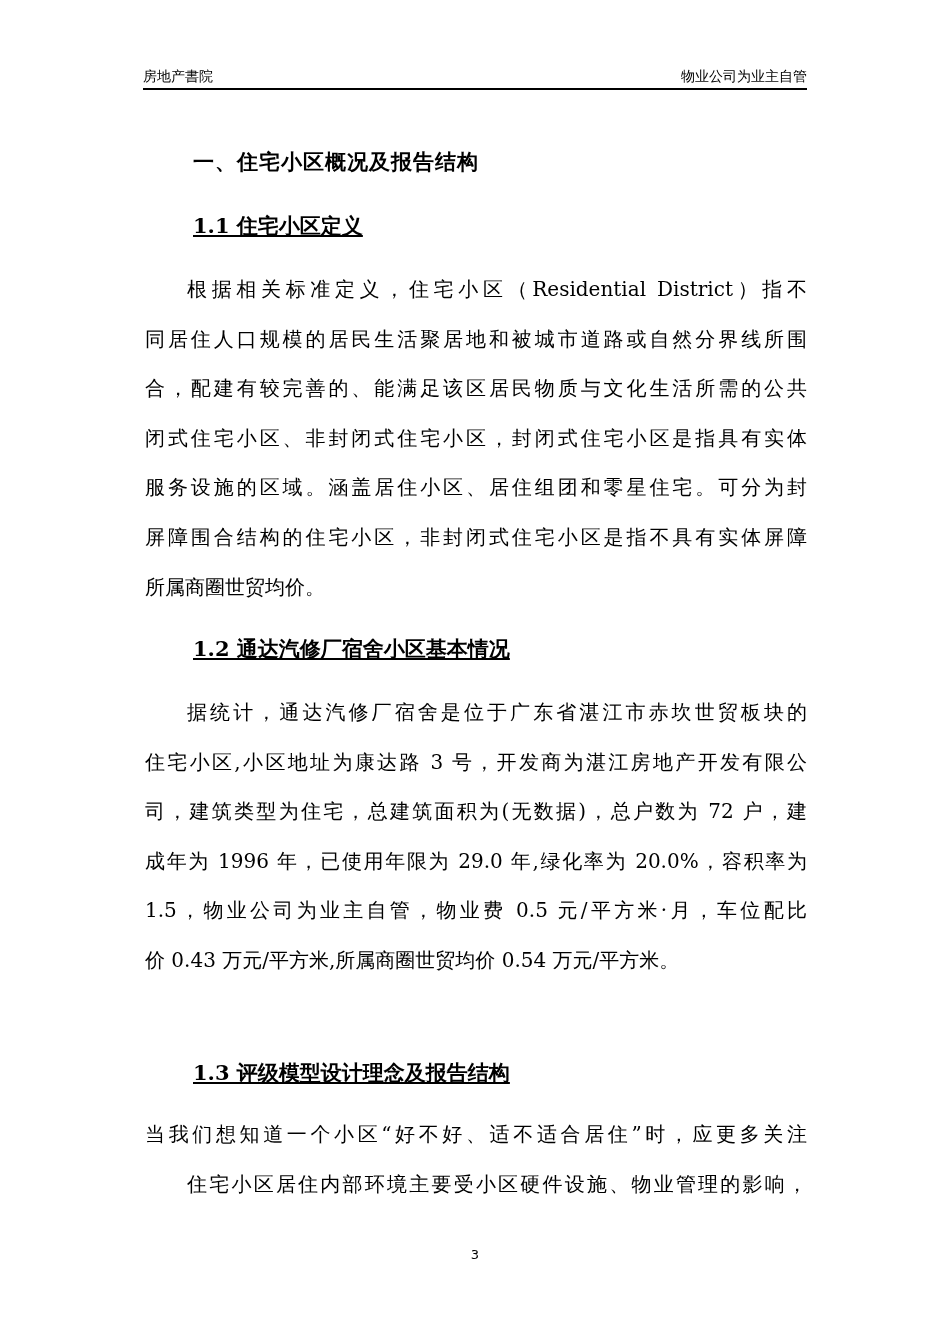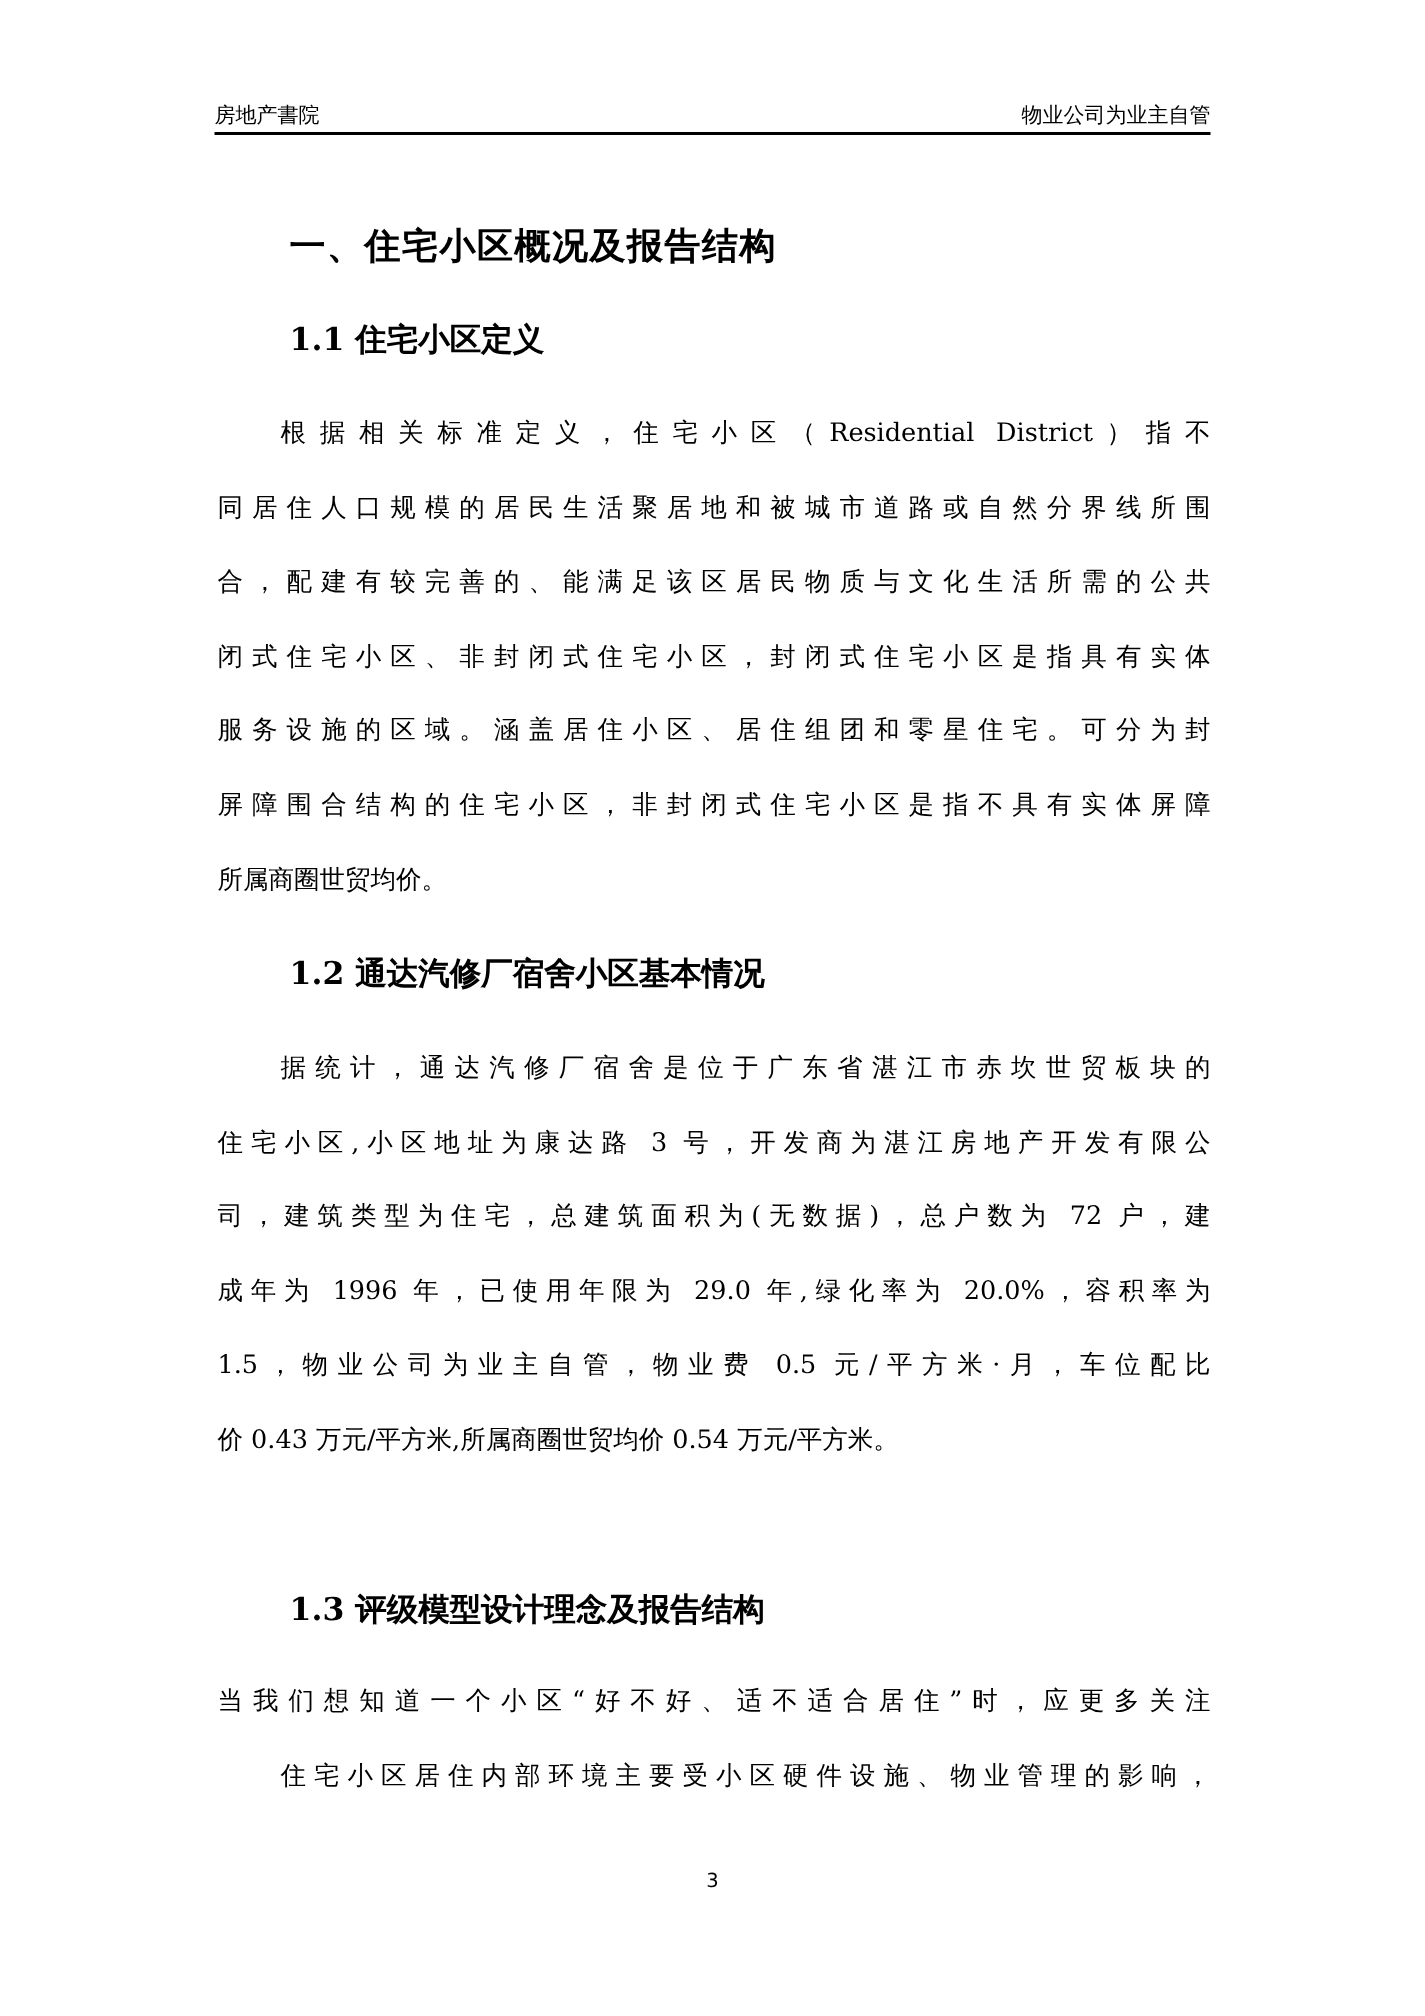--- a/index.html
+++ b/index.html
@@ -2,23 +2,23 @@
 <html><head>
   <meta charset="utf-8">
   <style>
     html, body { margin: 0; padding: 0; background: #ffffff; }
     body { width: 950px; height: 1344px; position: relative; overflow: hidden;
            font-family: "DejaVu Serif", "Liberation Serif", serif; color: #000; }
     .header { position: absolute; left: 143px; top: 68px; width: 664px; height: 22px; }
     .header-left { position: absolute; left: 0; top: 0; font-family: Liberation Serif, serif; font-size: 14px; text-align: center; }
     .header-right { position: absolute; right: 0; top: 0; font-family: "DejaVu Sans", "Liberation Sans", sans-serif; font-size: 14px; }
     .header-rule { position: absolute; left: 143px; top: 88px; width: 664px; height: 2px; background: #000; }
-    .h1 { position: absolute; left: 193px; top: 148px; font-size: 24px; font-weight: bold; letter-spacing: 1px; }
-    .h2 { position: absolute; left: 193px; font-size: 21px; font-weight: bold; }
-    .para { position: absolute; left: 145px; width: 662px; font-size: 17px; line-height: 49.6px; text-align: justify; }
+    .h1 { position: absolute; left: 193px; top: 148px; font-size: 21px; font-weight: bold; letter-spacing: 1px; }
+    .h2 { position: absolute; left: 193px; font-size: 21px; font-weight: bold; text-decoration: underline; }
+    .para { position: absolute; left: 145px; width: 662px; font-size: 20px; line-height: 49.6px; text-align: justify; }
     .line { display: block; white-space: nowrap; text-align-last: justify; }
     .line.last { text-align-last: left; }
     .indent { padding-left: 42px; }
     .page-num { position: absolute; left: 0; width: 950px; top: 1247px; text-align: center;
                 font-family: "DejaVu Sans", "Liberation Sans", sans-serif; font-size: 13px; }
   </style>
 </head>
 <body>
 
 <div class="header">

